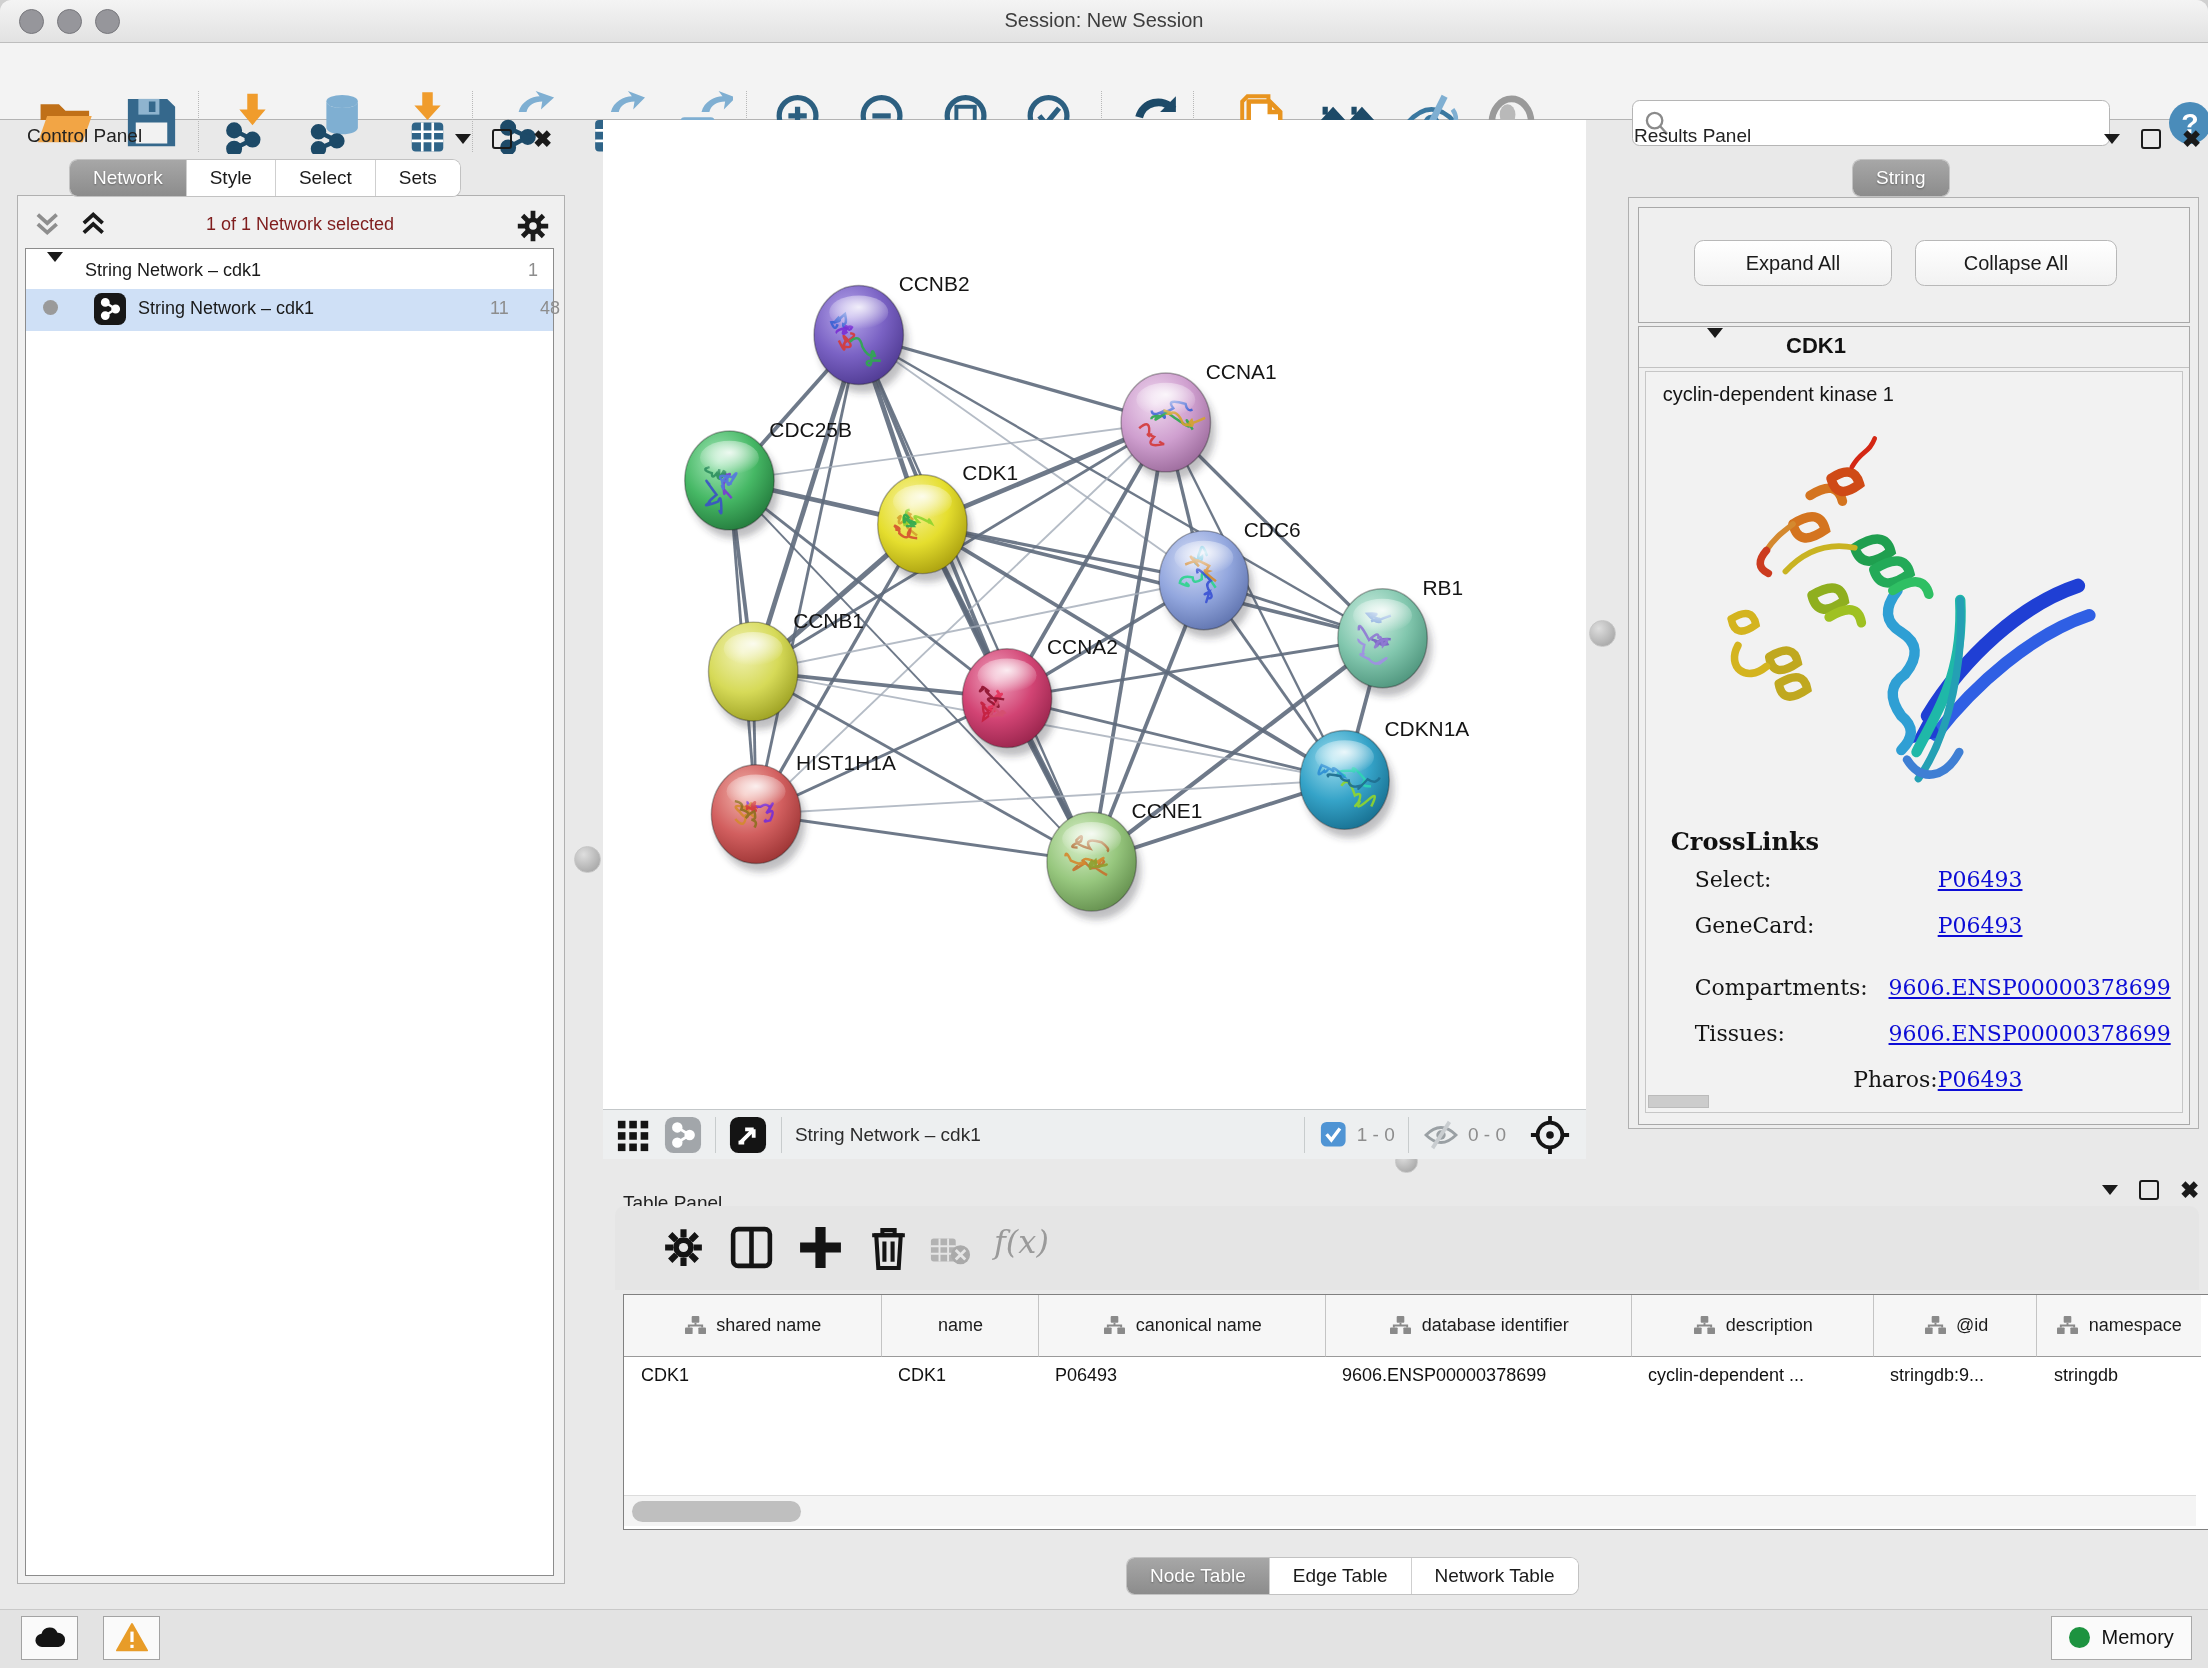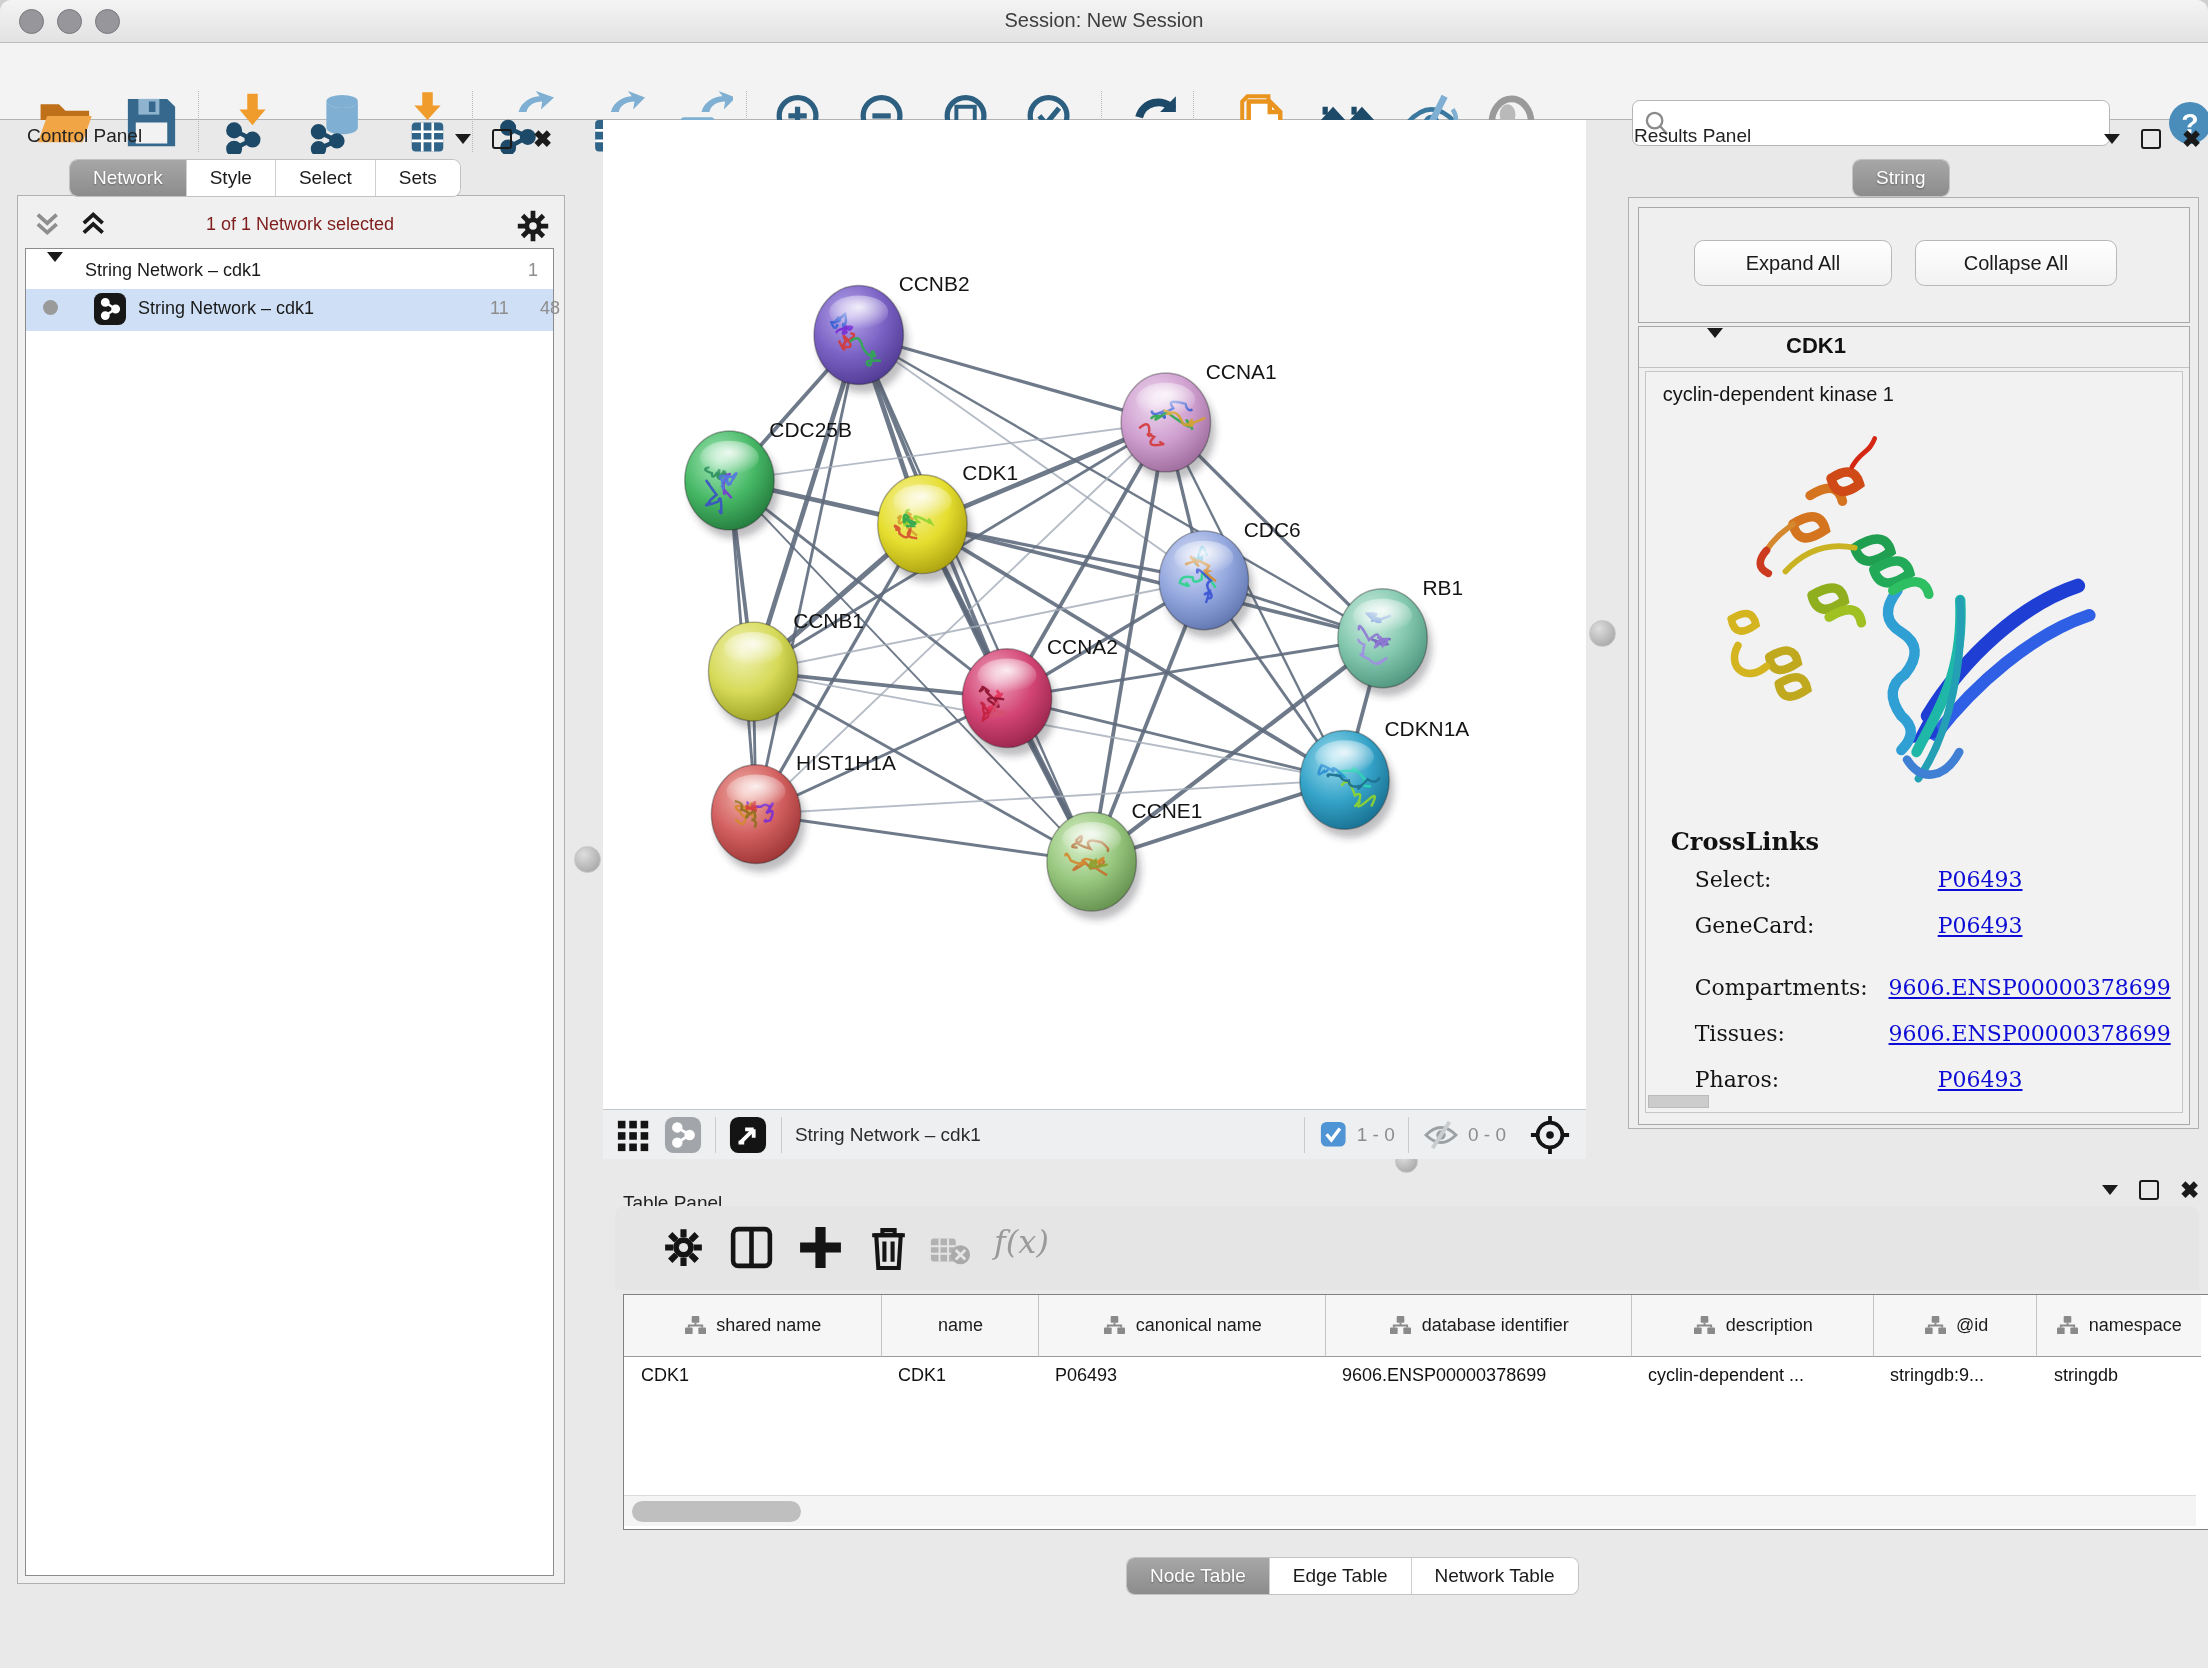--- a/index.html
+++ b/index.html
@@ -615,21 +615,21 @@
     <a class="xlink">P06493</a>
   </div>
             <div class="serif" style="display:flex;margin-bottom:21px;font-size:22px;color:#141414;">
     <span style="width:243px;">Compartments:</span>
     <a class="xlink">9606.ENSP00000378699</a>
   </div>
             <div class="serif" style="display:flex;margin-bottom:21px;font-size:22px;color:#141414;">
     <span style="width:243px;">Tissues:</span>
     <a class="xlink">9606.ENSP00000378699</a>
   </div>
-            <div class="serif" style="display:flex;margin-bottom:21px;font-size:22px;color:#141414;">
+            <div class="serif" style="display:flex;margin-bottom:21px;font-size:22px;color:#141414;text-align:right;">
     <span style="width:243px;">Pharos:</span>
     <a class="xlink">P06493</a>
   </div>
           </div>
         <div class="abs" style="left:1.9px;top:723px;width:59px;height:11.4px;background:#cccccc;border:1px solid #bbb;"></div>
       </div>
     </div>
   </div>
 
   <div class="abs" style="left:606px;top:1172px;width:1603px;height:430px;">
@@ -768,15 +768,33 @@
     <div class="hscroll" style="left:0;top:200px;width:1572px;height:30px;">
       <div class="hthumb" style="left:7.6px;top:4.8px;width:169px;height:21px;"></div>
     </div>
   </div>
   <div class="tabgroup" style="left:1127px;top:1558px;" id="table-tabs">
       <div class="tab sel">Node Table</div>
       <div class="tab">Edge Table</div>
       <div class="tab">Network Table</div>
     </div>
 
+  <div class="statusbar">
+    <div class="sbtn" style="left:21px;">
+      <svg width="32" height="23" viewBox="0 0 34 24">
+          <path d="M9 22a7 7 0 0 1-1-14 9 9 0 0 1 17-1 6.5 6.5 0 0 1 1 15z" fill="#141414"></path>
+        </svg>
+    </div>
+    <div class="sbtn" style="left:103px;">
+      <svg width="32" height="28.5" viewBox="0 0 34 30">
+          <path d="M17 1 33 29H1z" fill="#e89c28" stroke="#e89c28" stroke-linejoin="round" stroke-width="2"></path>
+          <rect x="15.3" y="9" width="3.4" height="11" fill="#fff"></rect>
+          <rect x="15.3" y="23" width="3.4" height="3.4" fill="#fff"></rect>
+        </svg>
+    </div>
+    <div class="membtn">
+      <span class="gdot"></span>
+      <span>Memory</span>
+    </div>
+  </div>
 
 </div>
 
 
 </body></html>

